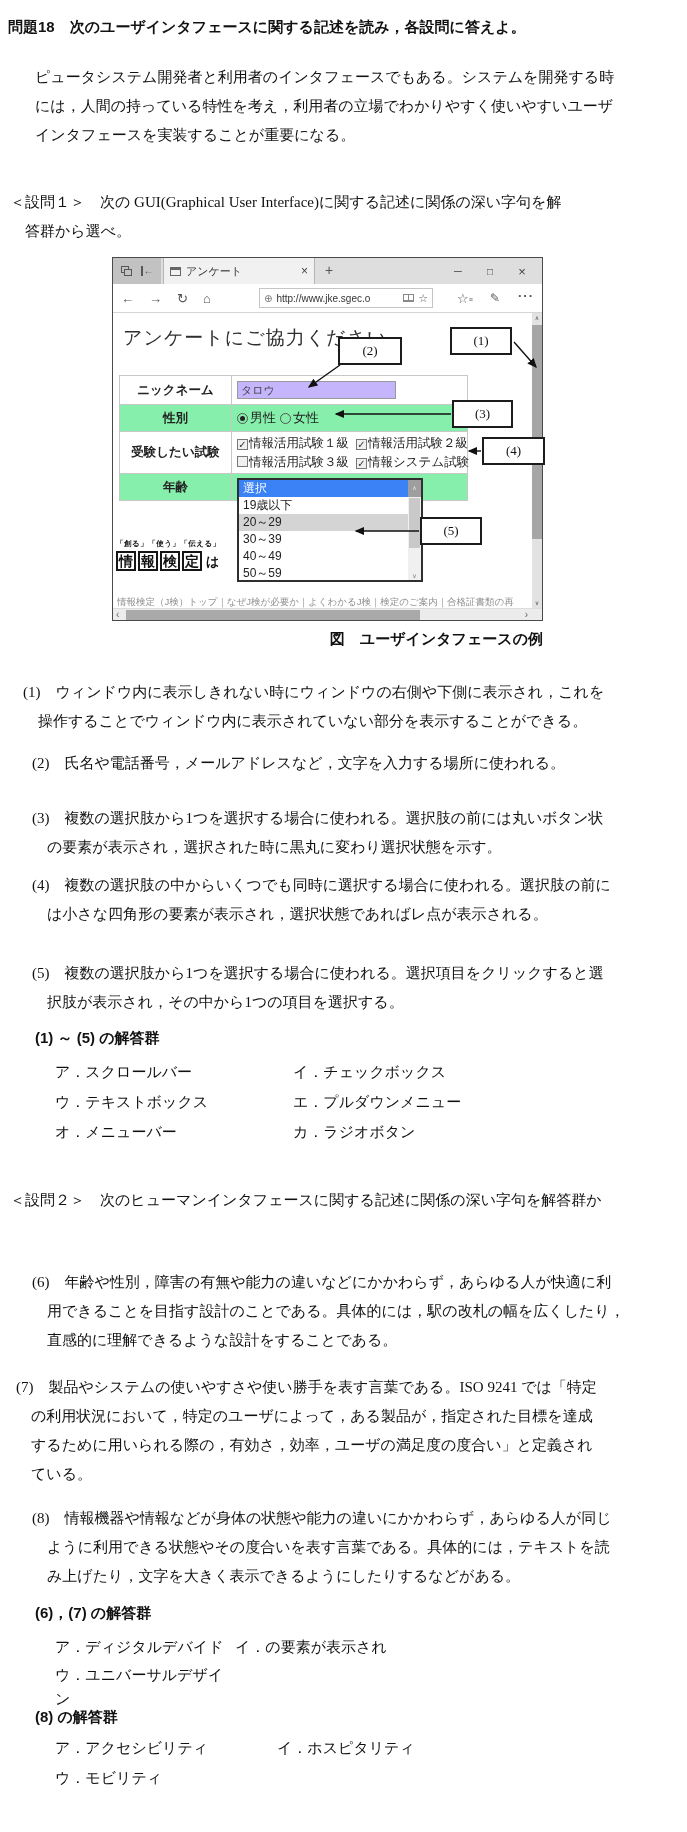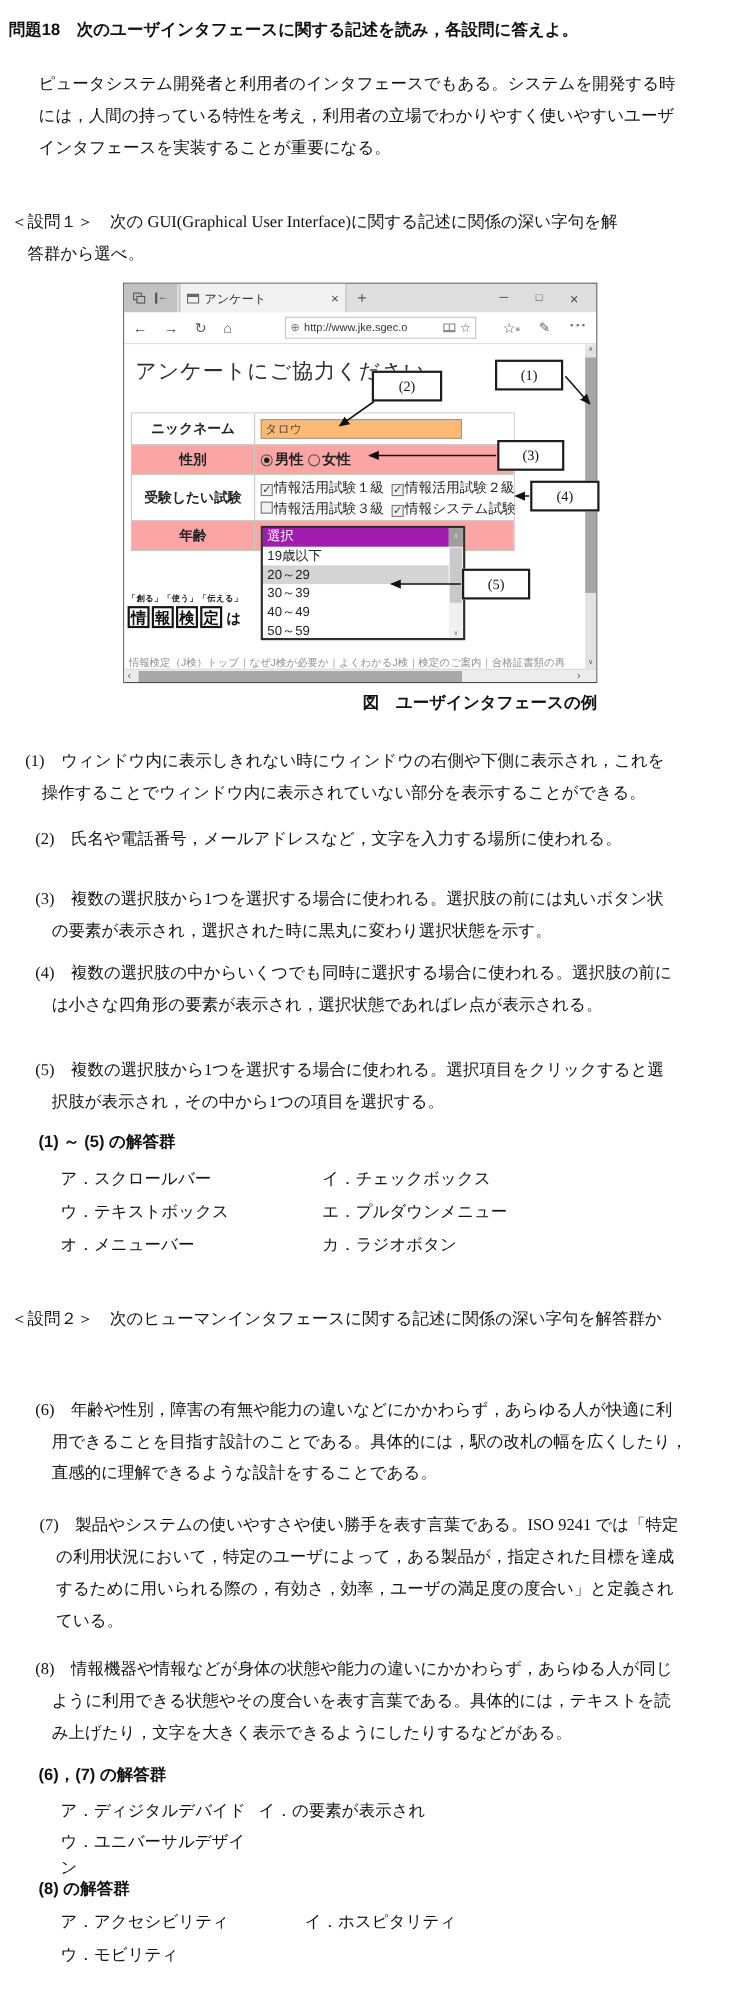--- a/index.html
+++ b/index.html
@@ -75,39 +75,39 @@
   .pg-head { left:10px; top:12px; font-size:19px; color:#2e2e2e; letter-spacing:1px; }
 
   .vscroll { right:0; top:0; width:10px; height:295px; background:#e2e2e2; }
   .vthumb { left:0; top:12px; width:10px; height:214px; background:#a6a6a6; }
   .varr { width:10px; text-align:center; font-size:6px; color:#555; line-height:10px; }
   .vup { top:0; } .vdn { top:285px; }
 
   .ftable { left:6px; top:62px; width:349px; border:1px solid #c8c8c8; font-size:13px; }
   .frow { display:flex; border-top:1px solid #c8c8c8; background:#fff; }
   .frow:first-child { border-top:none; }
-  .frow.gray { background:#fca5a5; }
+  .frow.gray { background:#86efac; }
   .fl { width:112px; flex:0 0 auto; display:flex; align-items:center; justify-content:center;
         font-weight:bold; font-size:12.5px; color:#222; border-right:1px solid #c8c8c8; }
   .fv { flex:1; display:flex; align-items:center; padding-left:5px; color:#222; }
   .r1 { height:28px; } .r2 { height:27px; } .r3 { height:42px; } .r4 { height:27px; }
-  .tinput { width:183px; height:18px; border:1px solid #999; background:#fdba74;
+  .tinput { width:159px; height:18px; border:1px solid #999; background:#c4b5fd;
             font-size:11px; color:#444; padding:1px 3px; line-height:14px; }
   .radio { display:inline-block; width:11px; height:11px; border:1px solid #555;
            border-radius:50%; vertical-align:-1px; margin-right:2px; position:relative; }
   .radio .dot { position:absolute; left:2px; top:2px; width:5px; height:5px; border-radius:50%; background:#222; }
-  .glabel { margin-right:4px;font-weight:bold; }
+  .glabel { margin-right:4px; }
   .cbline { line-height:19px; white-space:nowrap; font-size:12.5px; }
   .cbox { display:inline-block; width:11px; height:11px; border:1px solid #777; background:#f0f0f0;
           vertical-align:-1px; margin-right:1px; font-size:10px; line-height:10px; text-align:center; color:#333; }
   .cbgap { display:inline-block; width:7px; }
 
   .dropdown { left:124px; top:165px; width:186px; height:104px; border:2px solid #2f2f2f;
               background:#fff; z-index:4; overflow:hidden; }
-  .dd-head { height:17px; background:#a21caf; color:#fff; font-size:12px; line-height:17px; padding-left:4px;font-family:Liberation Mono, monospace; }
+  .dd-head { height:17px; background:#3b82f6; color:#fff; font-size:12px; line-height:17px; padding-left:4px; }
   .dd-opt { height:17px; font-size:12px; line-height:17px; padding-left:4px; color:#222; margin-right:13px; }
   .dd-opt.hl { background:#d4d4d4; }
   .dd-scroll { right:0; top:0; bottom:0; width:13px; background:#f0f0f0; }
   .dd-up { left:0; top:0; width:13px; height:17px; background:#9e9e9e; color:#e8e8e8;
            font-size:6px; text-align:center; line-height:17px; }
   .dd-thumb { left:1px; top:18px; width:11px; height:50px; background:#c9c9c9; }
   .dd-dn { left:0; bottom:1px; width:13px; font-size:6px; color:#777; text-align:center; }
 
   .logo { left:3px; top:226px; }
   .logo-tag { font-size:7.5px; font-weight:bold; color:#111; letter-spacing:0.5px; }
@@ -320,21 +320,21 @@
 
 <div class="abs qhead q2">
   <div>＜設問２＞　次のヒューマンインタフェースに関する記述に関係の深い字句を解答群か</div>
 </div>
 
 <div class="abs item" style="left:32px;top:1268px">
   <div>(6)　年齢や性別，障害の有無や能力の違いなどにかかわらず，あらゆる人が快適に利</div>
   <div class="cont">用できることを目指す設計のことである。具体的には，駅の改札の幅を広くしたり，</div>
   <div class="cont">直感的に理解できるような設計をすることである。</div>
 </div>
-<div class="abs item" style="left:36px;top:1373px">
+<div class="abs item" style="left:16px;top:1373px">
   <div>(7)　製品やシステムの使いやすさや使い勝手を表す言葉である。ISO 9241 では「特定</div>
   <div class="cont">の利用状況において，特定のユーザによって，ある製品が，指定された目標を達成</div>
   <div class="cont">するために用いられる際の，有効さ，効率，ユーザの満足度の度合い」と定義され</div>
   <div class="cont">ている。</div>
 </div>
 <div class="abs item" style="left:32px;top:1504px">
   <div>(8)　情報機器や情報などが身体の状態や能力の違いにかかわらず，あらゆる人が同じ</div>
   <div class="cont">ように利用できる状態やその度合いを表す言葉である。具体的には，テキストを読</div>
   <div class="cont">み上げたり，文字を大きく表示できるようにしたりするなどがある。</div>
 </div>

